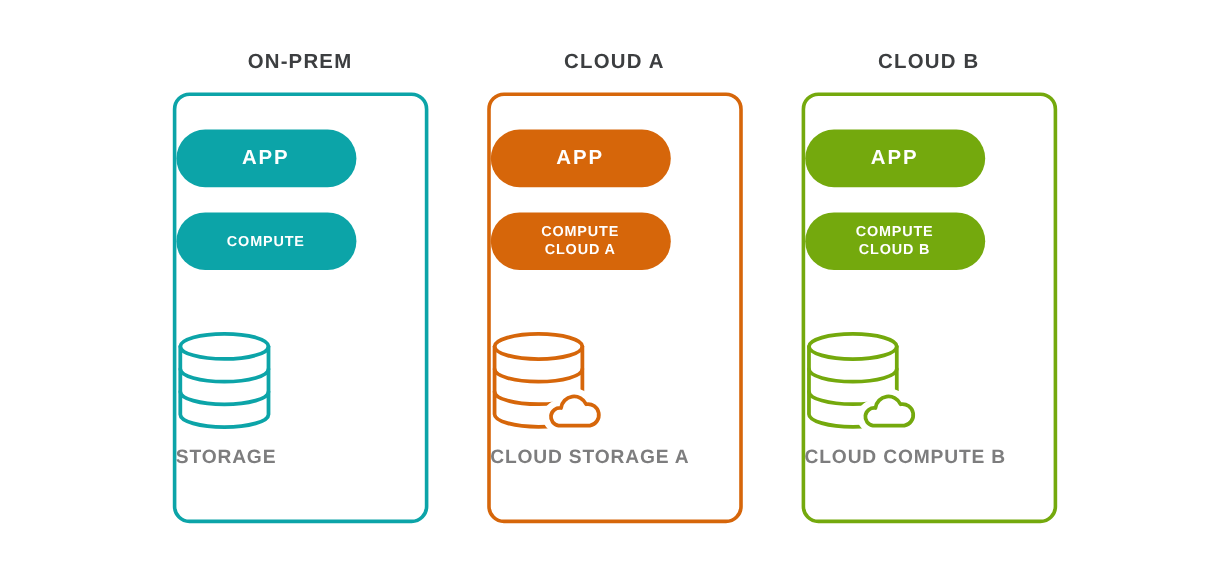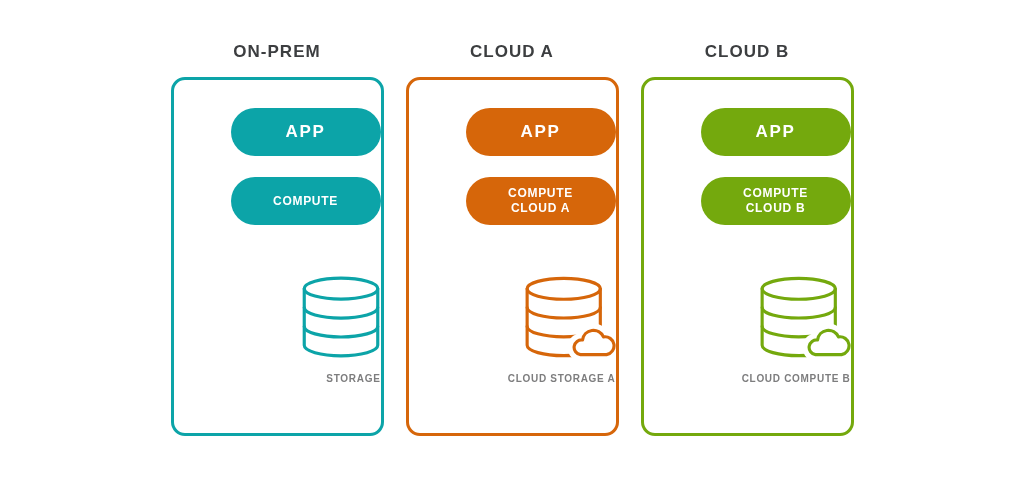--- a/index.html
+++ b/index.html
@@ -6,40 +6,40 @@
   .canvas {
     position: relative;
     width: 1024px; height: 484px;
     background: #ffffff;
     font-family: "Liberation Sans", sans-serif;
     overflow: hidden;
   }
   .diagram {
     display: flex;
     justify-content: center;
-    gap: 22px;
+    gap: 49px;
     padding-top: 42px;
   }
   .column { display: flex; flex-direction: column; align-items: center; }
   .col-title {
     font-size: 17px;
     font-weight: bold;
     letter-spacing: 1px;
     color: #3C3E40;
     margin-bottom: 15px;
     line-height: 20px;
   }
   .box {
     box-sizing: border-box;
     width: 213px; height: 359px;
     border: 3px solid var(--accent);
     border-radius: 14px;
     display: flex;
     flex-direction: column;
-    align-items: flex-end;
+    align-items: flex-start;
     padding-top: 28px;
     background: #ffffff;
   }
   .pill {
     box-sizing: border-box;
     width: 150px; height: 48px;
     border-radius: 24px;
     background: var(--accent);
     color: #ffffff;
     font-weight: bold;
@@ -74,21 +74,21 @@
   }
   .icon-wrap .cloud {
     fill: #ffffff;
     stroke: var(--accent);
     stroke-width: 3;
     stroke-linecap: round;
     stroke-linejoin: round;
   }
   .storage-label {
     margin-top: 14px;
-    font-size: 10px;
+    font-size: 16px;
     font-weight: bold;
     letter-spacing: 0.7px;
     color: #7D7D7E;
   }
 </style>
 </head>
 <body>
 
 <div class="canvas">
   <div class="diagram">

